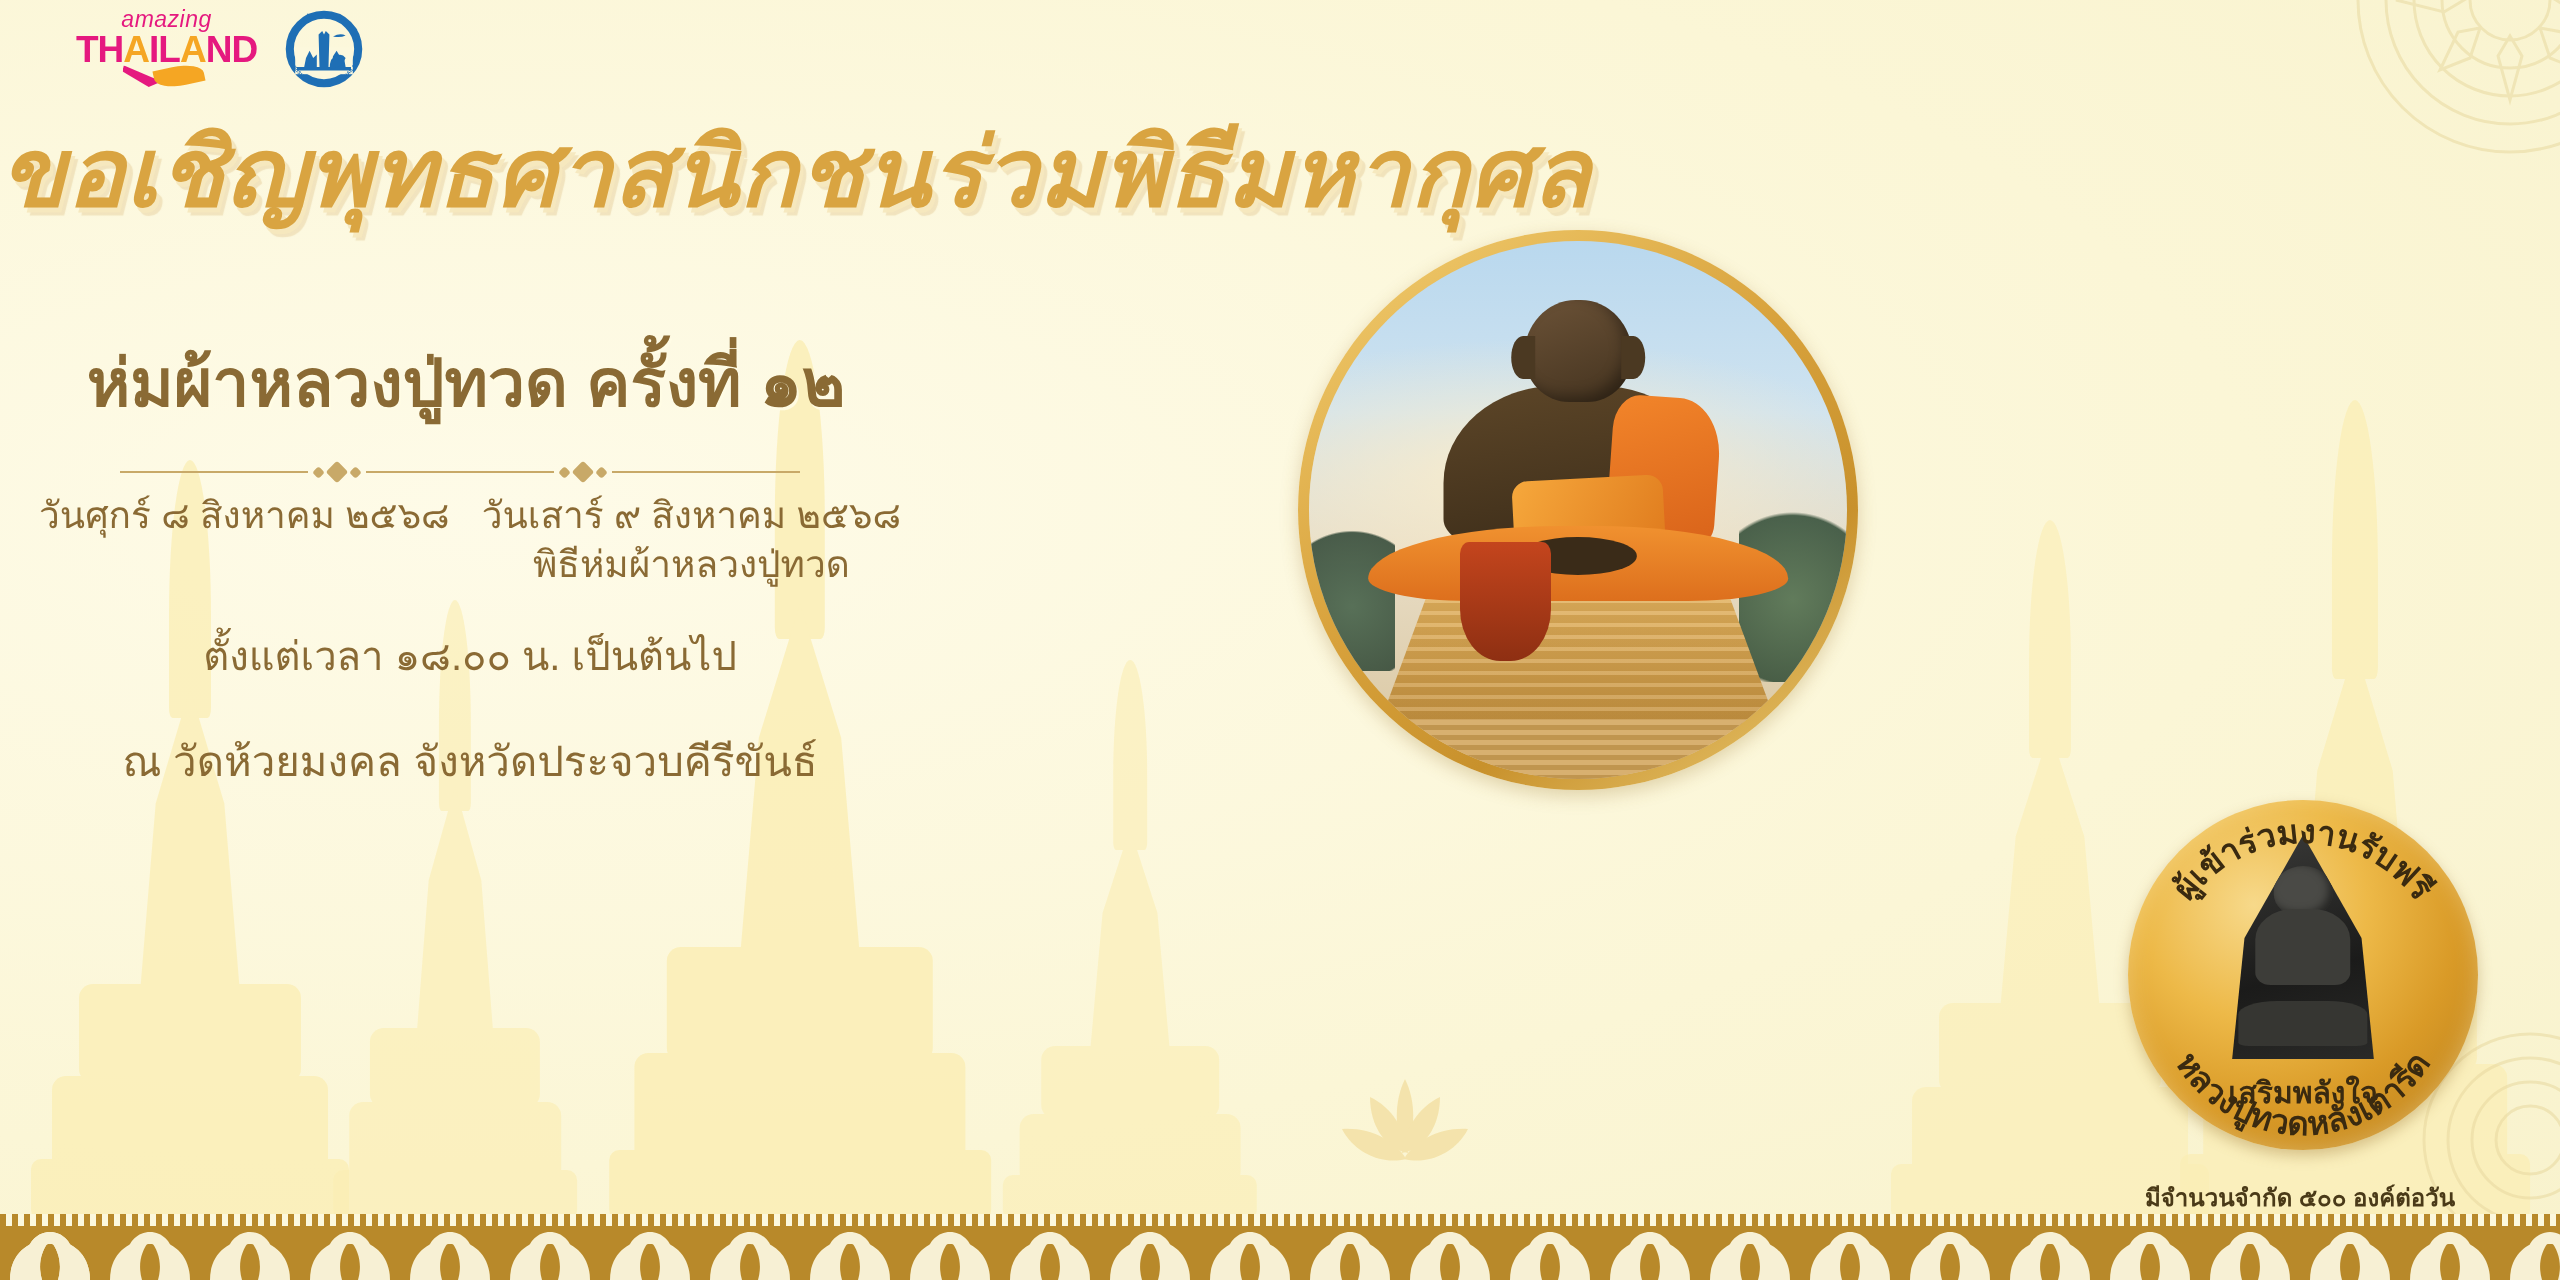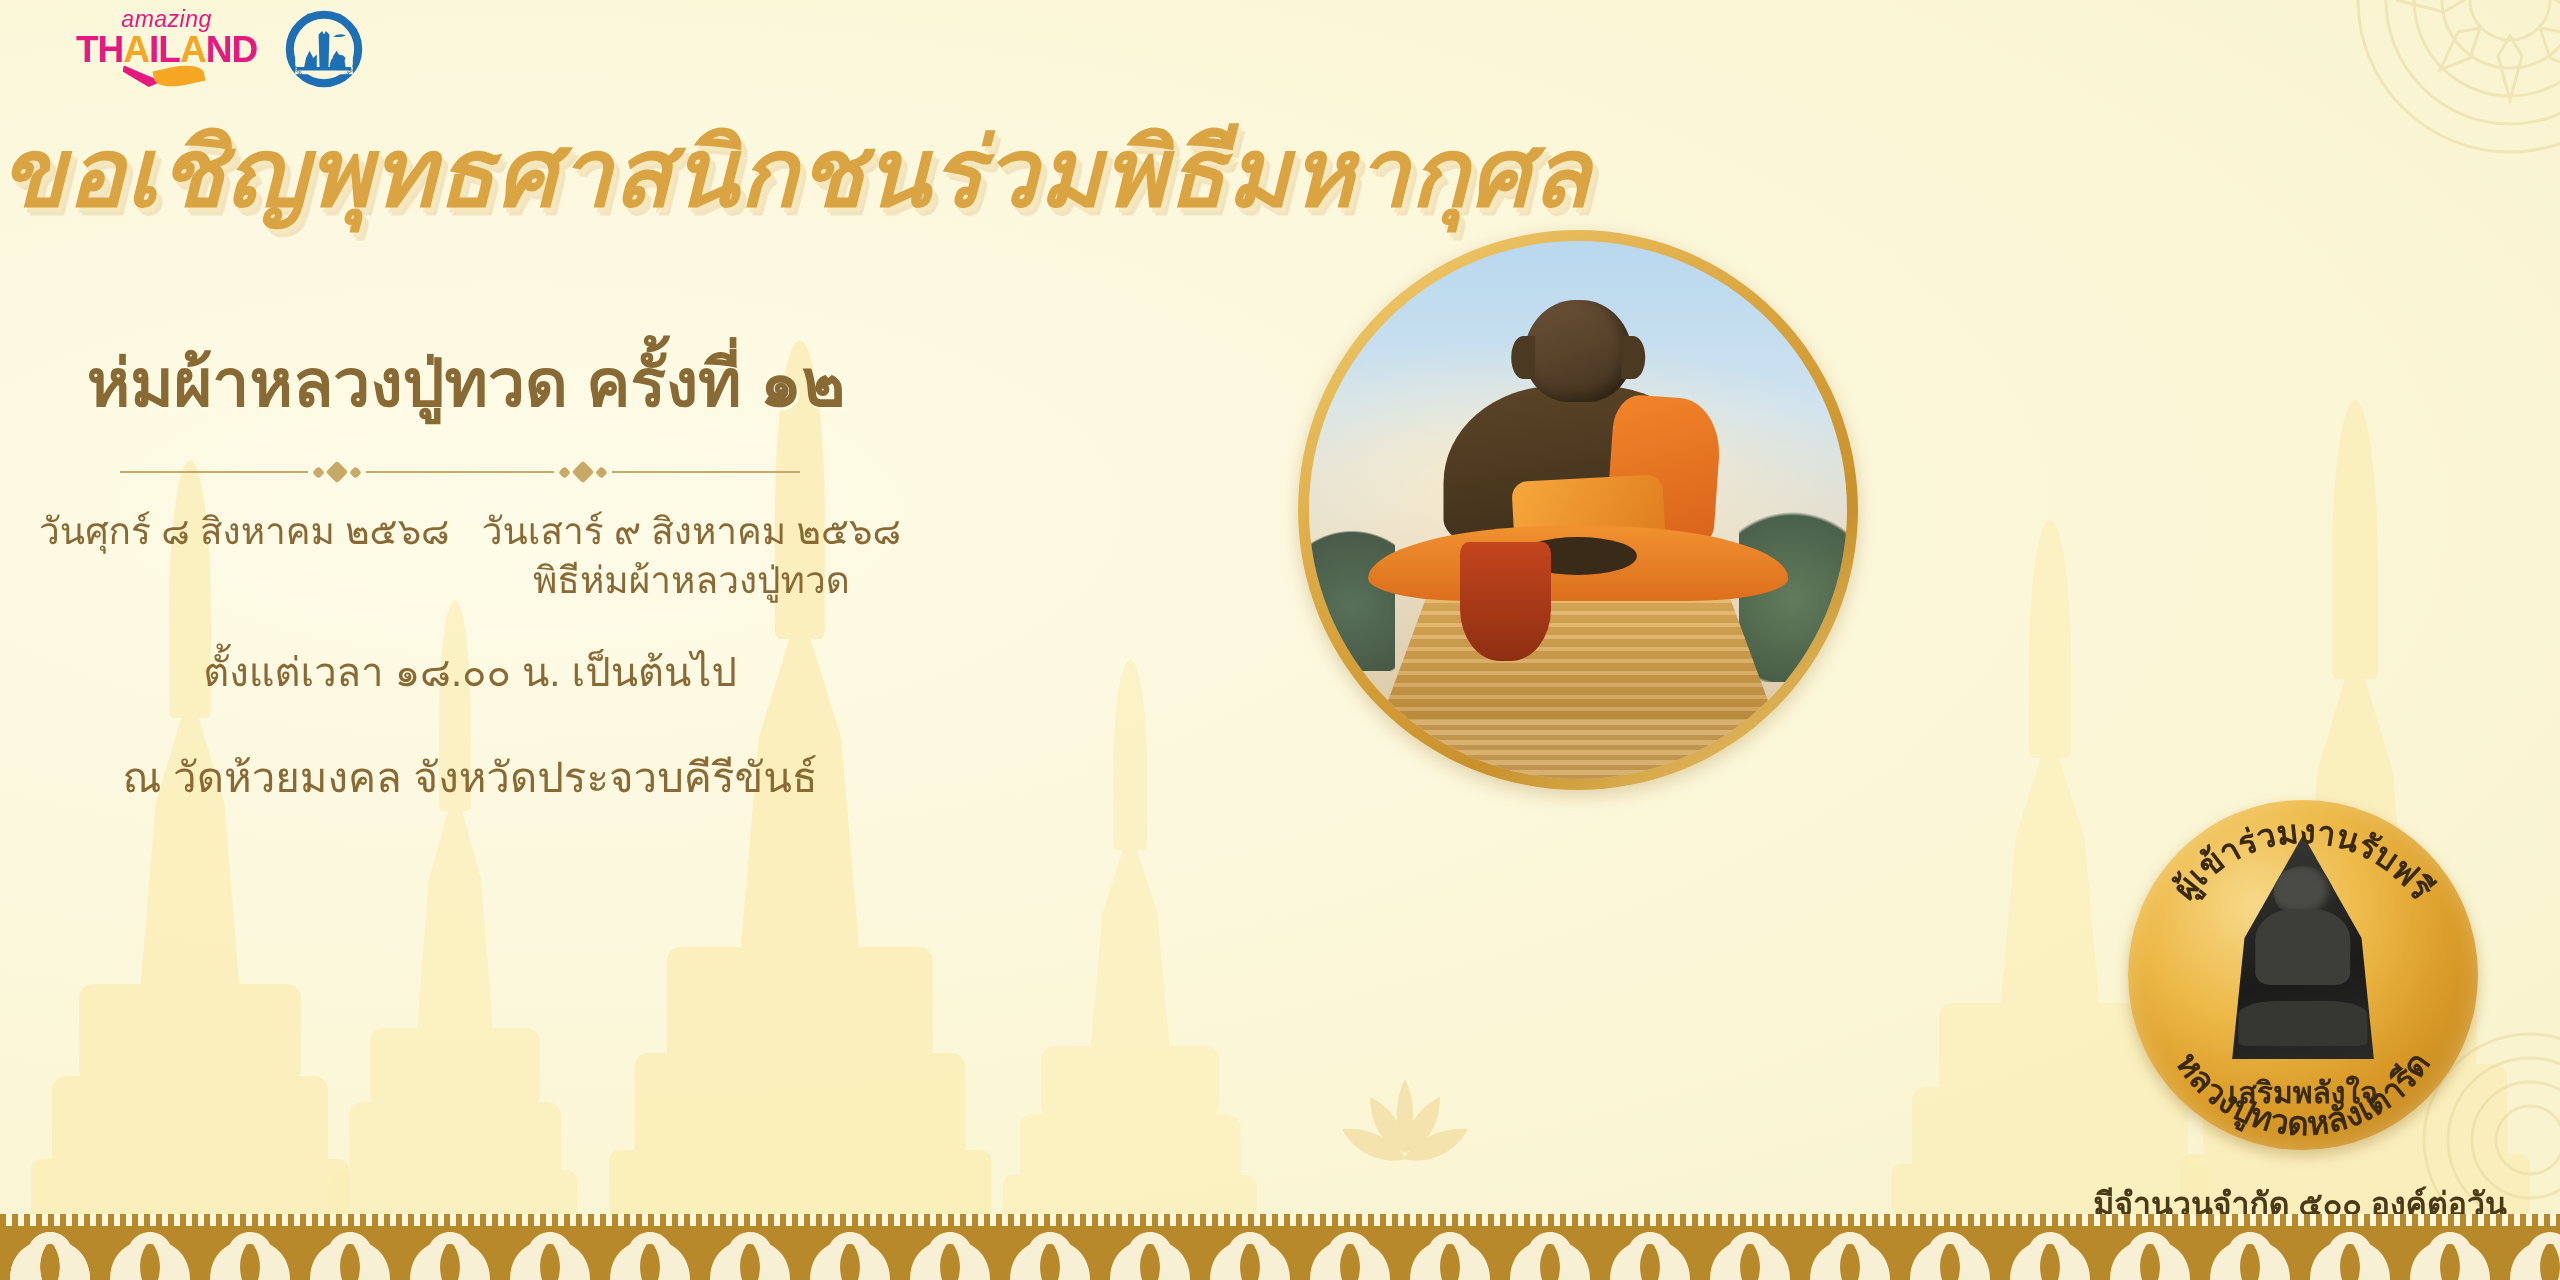--- a/index.html
+++ b/index.html
@@ -73,21 +73,21 @@
 
   
   .divider{position:absolute;left:120px;top:462px;width:680px;height:20px;z-index:25;
     display:flex;align-items:center;gap:6px;}
   .divider .line{flex:1;height:2px;background:#c8a968;}
   .divider .dia{width:16px;height:16px;background:#c8a968;transform:rotate(45deg);border-radius:3px;}
   .divider .dia.sm{width:9px;height:9px;}
 
   
   .info{position:absolute;left:40px;top:492px;width:860px;z-index:25;color:#8a6a34;text-align:center;}
-  .twocol{display:flex;align-items:flex-start;justify-content:center;margin-top:16px;}
+  .twocol{display:flex;align-items:flex-start;justify-content:center;}
   .col{flex:1;padding:0 6px;}
   .col .l1{font-size:37px;line-height:1.32;white-space:nowrap;}
   .col .l2{font-size:37px;line-height:1.32;white-space:nowrap;}
   .vline{width:3px;align-self:stretch;background:#c8a968;margin:4px 10px 8px;}
   .timeline{font-size:40px;margin-top:34px;white-space:nowrap;}
   .venue{font-size:42px;margin-top:40px;white-space:nowrap;}
   .addr{font-size:25px;margin-top:8px;color:#9d7c42;white-space:nowrap;}
 
   
   .photo-wrap{
@@ -151,21 +151,21 @@
   .am-body{position:absolute;left:50%;top:33%;transform:translateX(-50%);width:62%;height:34%;
     background:#3d3d39;border-radius:40% 40% 16% 16%;}
   .am-lap{position:absolute;left:50%;bottom:6%;transform:translateX(-50%);width:84%;height:20%;
     background:#363632;border-radius:30% 30% 8% 8%;}
   .medal-arc{position:absolute;inset:0;}
   .medal-arc text{font-family:"Liberation Sans","DejaVu Sans",sans-serif;font-weight:bold;fill:#3a2a10;}
   .medal-bottom2{position:absolute;left:0;right:0;bottom:34px;text-align:center;
     font-size:30px;font-weight:bold;color:#3a2a10;}
 
   .medal-note{position:absolute;left:2060px;top:1178px;width:480px;text-align:center;z-index:25;}
-  .medal-note .n1{font-size:32px;font-weight:bold;color:#4a3a18;}
+  .medal-note .n1{font-size:24px;font-weight:bold;color:#4a3a18;}
   .medal-note .n2{font-size:24px;color:#9b9b93;margin-top:4px;}
 
   
   .lotus{position:absolute;left:1330px;top:1075px;width:150px;height:110px;z-index:15;opacity:.9;}
 
   
   .botborder{position:absolute;left:0;right:0;bottom:0;height:66px;z-index:40;}
   .bb-dots{position:absolute;left:0;right:0;top:0;height:12px;
     background:
       repeating-linear-gradient(90deg, #b8892a 0 6px, #fcf8dd 6px 12px);

